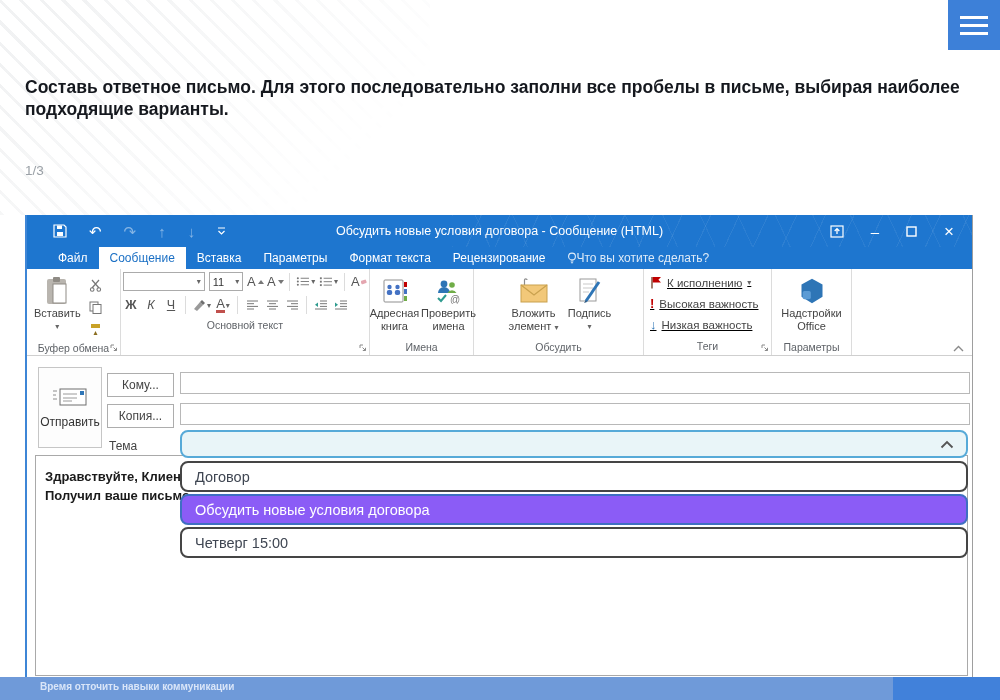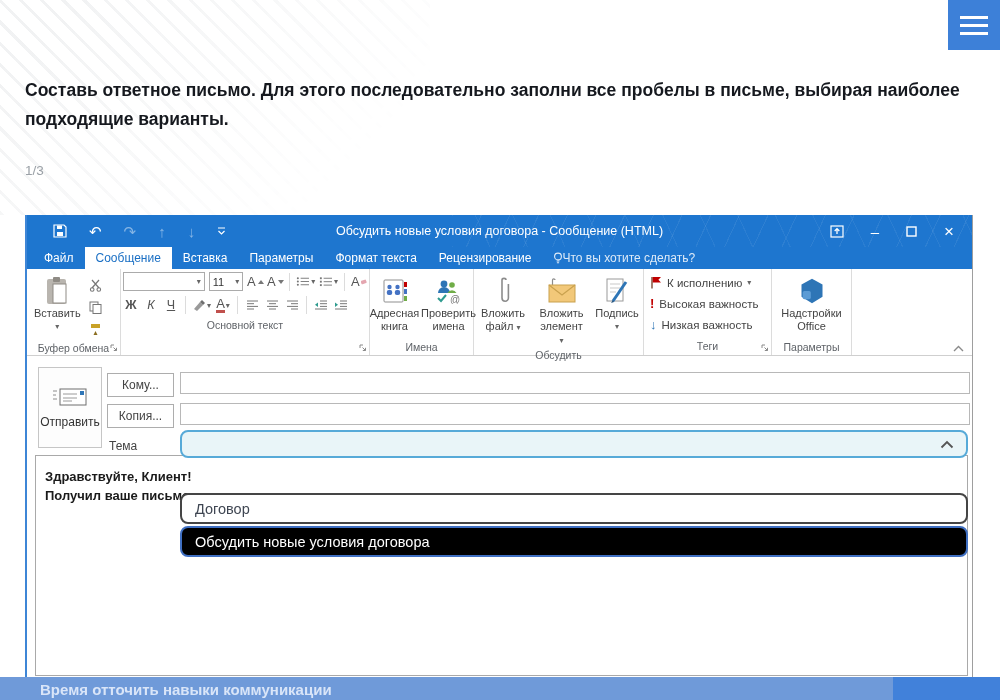--- a/index.html
+++ b/index.html
@@ -12,42 +12,42 @@
     background:repeating-linear-gradient(45deg, rgba(120,130,140,.10) 0 3px, transparent 3px 15px);
     -webkit-mask-image:linear-gradient(135deg,#000 10%,transparent 80%);
     mask-image:linear-gradient(135deg,#000 10%,transparent 80%); }
 
   
   .hamburger { position:absolute; right:0; top:0; width:52px; height:50px; background:#3d80d8;
     display:flex; flex-direction:column; justify-content:center; align-items:center; gap:5px; cursor:pointer; }
   .hamburger i { display:block; width:28px; height:3px; background:#fff; }
 
   .task { position:absolute; left:25px; top:76px; width:945px; font-size:17.5px; font-weight:700;
-    color:#15181e; line-height:29px; }
+    color:#15181e; line-height:22px; }
   .progress { position:absolute; left:25px; top:163px; font-size:13.5px; color:#9aa0a6; }
 
   
   .window { position:absolute; left:25px; top:215px; width:948px; height:462px; background:#fff;
     border-left:2px solid #3e86d6; border-right:1px solid #9e9e9e; }
 
   .titlebar { position:relative; height:32px; background:#1e76cf; display:flex; align-items:center;
     color:#fff; padding:0 10px; overflow:hidden; }
   .titlebar::after { content:""; position:absolute; right:0; top:0; width:55%; height:100%;
     background:
       repeating-linear-gradient(115deg, rgba(255,255,255,.07) 0 1px, transparent 1px 26px),
       repeating-linear-gradient(65deg, rgba(255,255,255,.06) 0 1px, transparent 1px 34px);
     pointer-events:none; }
   .qat { display:flex; align-items:center; gap:22px; margin-left:16px; }
   .qat .qi { font-size:15px; line-height:1; cursor:pointer; }
   .dim { opacity:.45; }
   .win-title { position:absolute; left:0; right:0; text-align:center; font-size:12.5px; pointer-events:none; }
   .winctrl { margin-left:auto; display:flex; align-items:center; gap:27px; margin-right:8px; z-index:2; }
   .winctrl > span { cursor:pointer; display:flex; align-items:center; font-size:15px; line-height:1; }
 
-  .tabrow { height:22px; background:#1e76cf; display:flex; align-items:stretch; padding-left:6px; }
+  .tabrow { height:22px; background:#1e76cf; display:flex; align-items:stretch; padding-left:20px; }
   .tab { color:#fff; font-size:12px; padding:0 11px; display:flex; align-items:center; cursor:pointer; white-space:nowrap; }
   .tab.active { background:#fff; color:#1a6fc4; }
   .tellme { display:flex; align-items:center; color:rgba(255,255,255,.85); font-size:12px;
     padding:0 10px; cursor:pointer; }
 
   
   .ribbon { position:relative; height:87px; background:#fff; border-bottom:1px solid #cfcfcf;
     display:flex; align-items:stretch; }
   .rgroup { position:relative; border-right:1px solid #dcdcdc; display:flex; flex-direction:column; }
   .rcontent { flex:1; display:flex; align-items:flex-start; padding:4px 3px 0 3px; }
@@ -70,51 +70,51 @@
     cursor:pointer; font-size:12.5px; color:#555; gap:1px; }
   .afont { position:relative; font-size:13px; color:#555; }
   .tri { display:inline-block; width:0; height:0; border-left:3px solid transparent;
     border-right:3px solid transparent; vertical-align:super; margin-left:1px; }
   .tri.up { border-bottom:4px solid #777; }
   .tri.down { border-top:4px solid #777; }
   .fontcolor { font-size:13px; color:#555; border-bottom:3px solid #c0504d; line-height:12px; }
 
   .tagrow { display:flex; align-items:center; gap:5px; font-size:11.5px; color:#444;
     height:19px; cursor:pointer; white-space:nowrap; }
-  .tags-col { display:flex; flex-direction:column; gap:2px; padding:4px 6px; }
+  .tags-col { display:flex; flex-direction:column; gap:2px; padding:4px 6px;text-decoration:underline; }
   .excl { color:#c00000; font-weight:700; font-size:13px; }
   .lowarr { color:#2e75b6; font-weight:700; font-size:13px; }
   .ribbon-collapse { position:absolute; right:8px; bottom:3px; cursor:pointer; }
 
   
   .send-btn { position:absolute; left:11px; top:152px; width:64px; height:81px; border:1px solid #c6c6c6;
     background:#fdfdfd; display:flex; flex-direction:column; align-items:center; justify-content:center;
     gap:8px; font-size:12px; color:#333; cursor:pointer; }
   .field-btn { position:absolute; left:80px; width:67px; height:24px; border:1px solid #adadad;
     background:#fff; font-size:12px; color:#444; display:flex; align-items:center; justify-content:center;
     cursor:pointer; }
   .field-input { position:absolute; left:153px; width:790px; height:22px; border:1px solid #b8b8b8;
     background:#fff; font-size:12px; padding:0 6px; outline:none; }
   .subject-label { position:absolute; left:82px; top:224px; font-size:12px; color:#444; }
   .subject-select { position:absolute; left:153px; top:215px; width:788px; height:28px;
     background:#e9f5f8; border:2px solid #57aad8; border-radius:8px; z-index:6; cursor:pointer;
     display:flex; align-items:center; justify-content:flex-end; padding-right:12px; }
   .options { position:absolute; left:153px; top:246px; width:788px; z-index:6;
-    display:flex; flex-direction:column; gap:2px;margin-top:32px; }
+    display:flex; flex-direction:column; gap:2px; }
   .option-row { height:31px; background:#fff; border:2px solid #454545; border-radius:8px;
     display:flex; align-items:center; padding:0 13px; font-size:14.5px; color:#3f4652; cursor:pointer; }
-  .option-row.selected { background:#000000; border-color:#3f6fc2; color:#fff; }
+  .option-row.selected { background:#8b5cf6; border-color:#3f6fc2; color:#fff; }
 
   .body-box { position:absolute; left:8px; top:240px; width:933px; height:221px;
     border:1px solid #a9a9a9; background:#fff; z-index:1; padding:11px 9px; }
   .body-box p { font-size:13px; font-weight:700; color:#1a1a1a; line-height:19px; }
 
   
   .footer { position:absolute; left:0; top:677px; width:1000px; height:23px; background:#6f9ad9; }
-  .footer-text { position:absolute; left:40px; top:4px; font-size:15px; font-weight:600; color:#d9e5f8; }
+  .footer-text { position:absolute; left:40px; top:4px; font-size:10px; font-weight:600; color:#d9e5f8; }
   .footer-seg { position:absolute; right:0; top:0; width:107px; height:23px; background:#4181da; }
 
   svg { display:block; }
 </style>
 </head>
 <body>
 
 <div class="page">
 
   <div class="stripes"></div>
@@ -367,28 +367,20 @@
             <span>Проверить имена</span>
           </div>
         </div>
         <div class="glabel">
             <span>Имена</span>
           </div>
       </div>
 
       <div class="rgroup" style="width:170px">
         <div class="rcontent" style="justify-content:center; gap:4px;">
-          <div class="bigbtn" style="width:52px">
-            <span class="bicon">
-              <svg width="14" height="30" viewBox="0 0 14 30">
-                  <path d="M10 4 C10 1.8 6 1.8 6 4 L6 22 a3.2 3.2 0 0 0 6.4 0 L12.4 8" fill="none" stroke="#8c8c8c" stroke-width="1.6"></path>
-                </svg>
-            </span>
-            <span><span>Вложить файл</span> <span class="dd">▾</span></span>
-          </div>
           <div class="bigbtn" style="width:58px">
             <span class="bicon">
               <svg width="30" height="26" viewBox="0 0 30 26">
                   <path d="M8 2 C8 0.5 5.5 0.5 5.5 2 L5.5 9" fill="none" stroke="#8c8c8c" stroke-width="1.2"></path>
                   <rect x="2" y="7" width="26" height="17" fill="#f2c879" stroke="#c9a14e"></rect>
                   <path d="M2 7 L15 17 L28 7" fill="none" stroke="#c9a14e" stroke-width="1.2"></path>
                 </svg>
             </span>
             <span><span>Вложить элемент</span> <span class="dd">▾</span></span>
           </div>
@@ -481,20 +473,21 @@
     <div class="subject-label">Тема</div>
 
     <div class="subject-select">
       <svg width="14" height="9" viewBox="0 0 14 9">
           <path d="M1.5 7.5 L7 2 L12.5 7.5" fill="none" stroke="#555" stroke-width="1.8"></path>
         </svg>
     </div>
     <div class="options">
       <div class="option-row">Договор</div>
       <div class="option-row selected">Обсудить новые условия договора</div>
+      <div class="option-row">Четверг 15:00</div>
     </div>
 
     <div class="body-box">
       <p>Здравствуйте, Клиент!</p>
       <p>Получил ваше письмо,</p>
     </div>
   </div>
 
   <div class="footer">
     <span class="footer-text">Время отточить навыки коммуникации</span>

